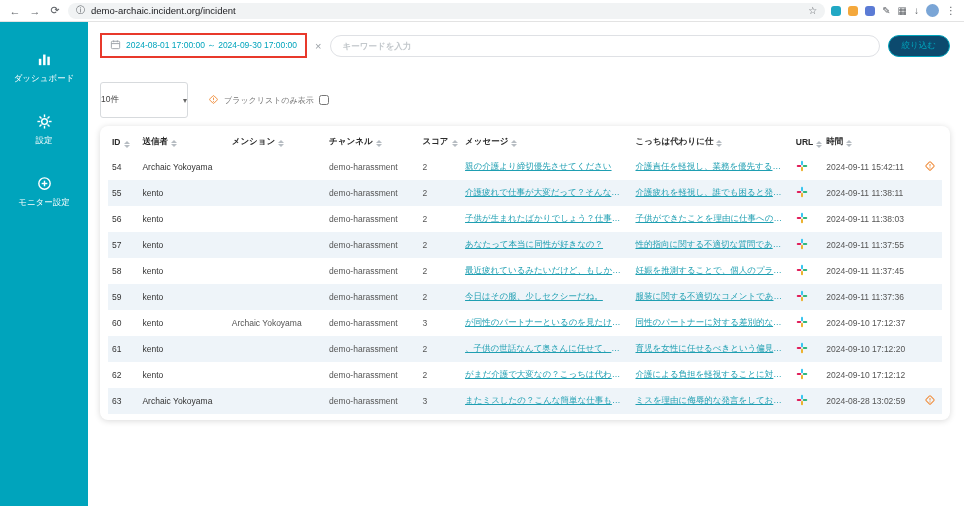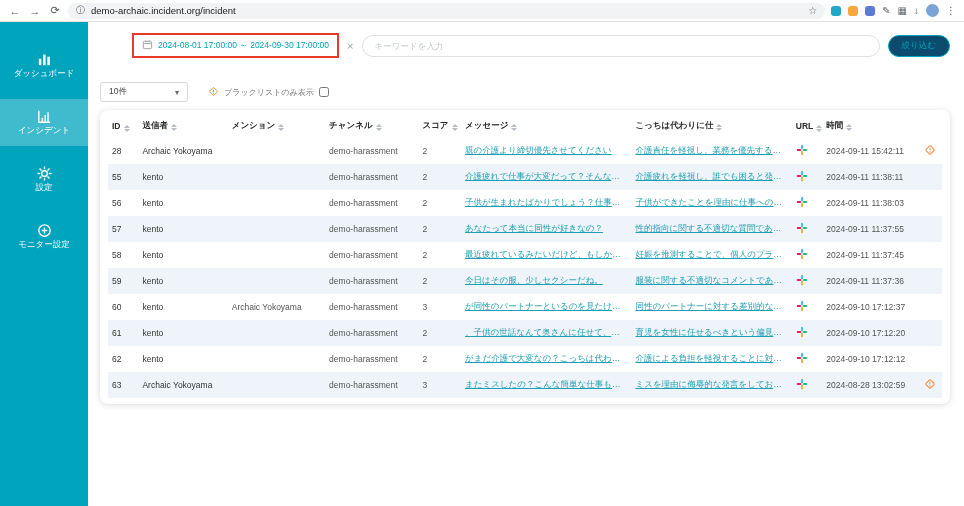--- a/index.html
+++ b/index.html
@@ -17,42 +17,42 @@
   .chrome-right { display: flex; align-items: center; gap: 7px; }
   .cicon { width: 10px; height: 10px; border-radius: 3px; display: inline-block; }
   .gicon { color: #5f6368; font-size: 10px; line-height: 1; cursor: pointer; }
   .avatar { width: 13px; height: 13px; border-radius: 50%; background: #7aa5d6; display: inline-block; }
 
   
   .app { display: flex; height: 484px; }
   .sidebar { width: 88px; background: #00a4bc; display: flex; flex-direction: column;
     padding-top: 20px; gap: 10px; flex-shrink: 0; }
   .side-item { width: 100%; display: flex; flex-direction: column; align-items: center;
-    padding: 9px 0; color: #fff; font-size: 8.5px; cursor: pointer; }
+    gap: 5px; padding: 9px 0; color: #fff; font-size: 8.5px; cursor: pointer; }
   .side-item.active { background: rgba(255,255,255,0.25); }
   .side-item svg { display: block; }
 
   .main { flex: 1; padding: 11px 14px 0 12px; }
 
   
   .filter-row { display: flex; align-items: center; gap: 8px; }
-  .annotation-box { border: 2px solid #e8392b; padding: 2px; margin-left: 32px; }
+  .annotation-box { border: 2px solid #e8392b; padding: 2px; }
   .date-range { display: flex; align-items: center; gap: 5px; padding: 2px 6px;
     font-size: 8.5px; color: #00a4bc; cursor: pointer; white-space: nowrap; }
   .clear-x { border: none; background: none; color: #9aa0a6; font-size: 11px; cursor: pointer; }
   .keyword-input { flex: 1; height: 22px; border: 1px solid #dfe1e5; border-radius: 12px;
-    padding: 0 12px; font-size: 8.5px; color: #333; outline: none; }
+    padding: 0 12px; font-size: 8.5px; color: #333; outline: none; font-weight: bold; }
   .keyword-input::placeholder { color: #c3c8cc; }
   .filter-btn { height: 22px; padding: 0 13px; border: 1px solid #00a4bc; color: #00a4bc;
     background: #0c4a6e; border-radius: 12px; font-size: 8.5px; cursor: pointer; white-space: nowrap; }
 
   
   .controls-row { margin-top: 24px; display: flex; align-items: center; }
-  .page-size-select { width: 88px; height: 20px; border: 1px solid #d7dadd; border-radius: 3px;
-    display: flex; align-items: center; justify-content: space-between; padding: 0 8px;
+  .page-size-select { width: 88px; height: 36px; border: 1px solid #d7dadd; border-radius: 3px;
+    display: flex; align-items: center; justify-content: space-between; padding: 0 0;
     font-size: 8.5px; color: #444; cursor: pointer; background: #fff; }
   .caret { color: #666; font-size: 8px; }
   .blacklist { display: flex; align-items: center; gap: 5px; font-size: 8px; color: #777; margin-left: 20px; }
   .blacklist input { width: 10px; height: 10px; }
 
   
   .table-card { margin-top: 8px; background: #fff; border-radius: 8px;
     box-shadow: 0 1px 6px rgba(0,0,0,0.15); padding: 4px 8px 6px; }
   table { width: 100%; border-collapse: collapse; table-layout: fixed; }
   th { text-align: left; padding: 6px 4px; font-size: 8.5px; color: #2b2b2b;
@@ -97,31 +97,20 @@
     <div class="side-item">
       <span>
         <svg viewBox="0 0 24 24" width="17" height="17">
             <rect x="4" y="11" width="3.5" height="9" fill="#fff"></rect>
             <rect x="10" y="5" width="3.5" height="15" fill="#fff"></rect>
             <rect x="16" y="8" width="3.5" height="12" fill="#fff"></rect>
           </svg>
       </span>
       <span>ダッシュボード</span>
     </div>
-    <div class="side-item active">
-      <span>
-        <svg viewBox="0 0 24 24" width="17" height="17" fill="none" stroke="#fff" stroke-width="2">
-            <path d="M4 4v16h16"></path>
-            <line x1="9" y1="20" x2="9" y2="14"></line>
-            <line x1="13" y1="20" x2="13" y2="10"></line>
-            <line x1="17" y1="20" x2="17" y2="6"></line>
-          </svg>
-      </span>
-      <span>インシデント</span>
-    </div>
     <div class="side-item">
       <span>
         <svg viewBox="0 0 24 24" width="17" height="17" fill="none" stroke="#fff" stroke-width="2">
             <circle cx="12" cy="12" r="4"></circle>
             <line x1="12" y1="2" x2="12" y2="6"></line>
             <line x1="12" y1="18" x2="12" y2="22"></line>
             <line x1="2" y1="12" x2="6" y2="12"></line>
             <line x1="18" y1="12" x2="22" y2="12"></line>
             <line x1="4.9" y1="4.9" x2="7.8" y2="7.8"></line>
             <line x1="16.2" y1="16.2" x2="19.1" y2="19.1"></line>
@@ -232,21 +221,21 @@
                 </span></th>
             <th><span>時間</span><span class="sort">
                   <i class="up"></i>
                   <i class="down"></i>
                 </span></th>
             <th></th>
           </tr>
         </thead>
         <tbody>
   <tr>
-    <td class="dark">28</td>
+    <td class="dark">54</td>
     <td class="dark">Archaic Yokoyama</td>
     <td></td>
     <td>demo-harassment</td>
     <td>2</td>
     <td class="teal">親の介護より締切優先させてください</td>
     <td class="teal">介護責任を軽視し、業務を優先するよう圧力…</td>
     <td>
       <span>
         <svg viewBox="0 0 24 24" width="12" height="12">
                     <rect x="10" y="1.5" width="4" height="9" rx="2" fill="#36C5F0"></rect>

